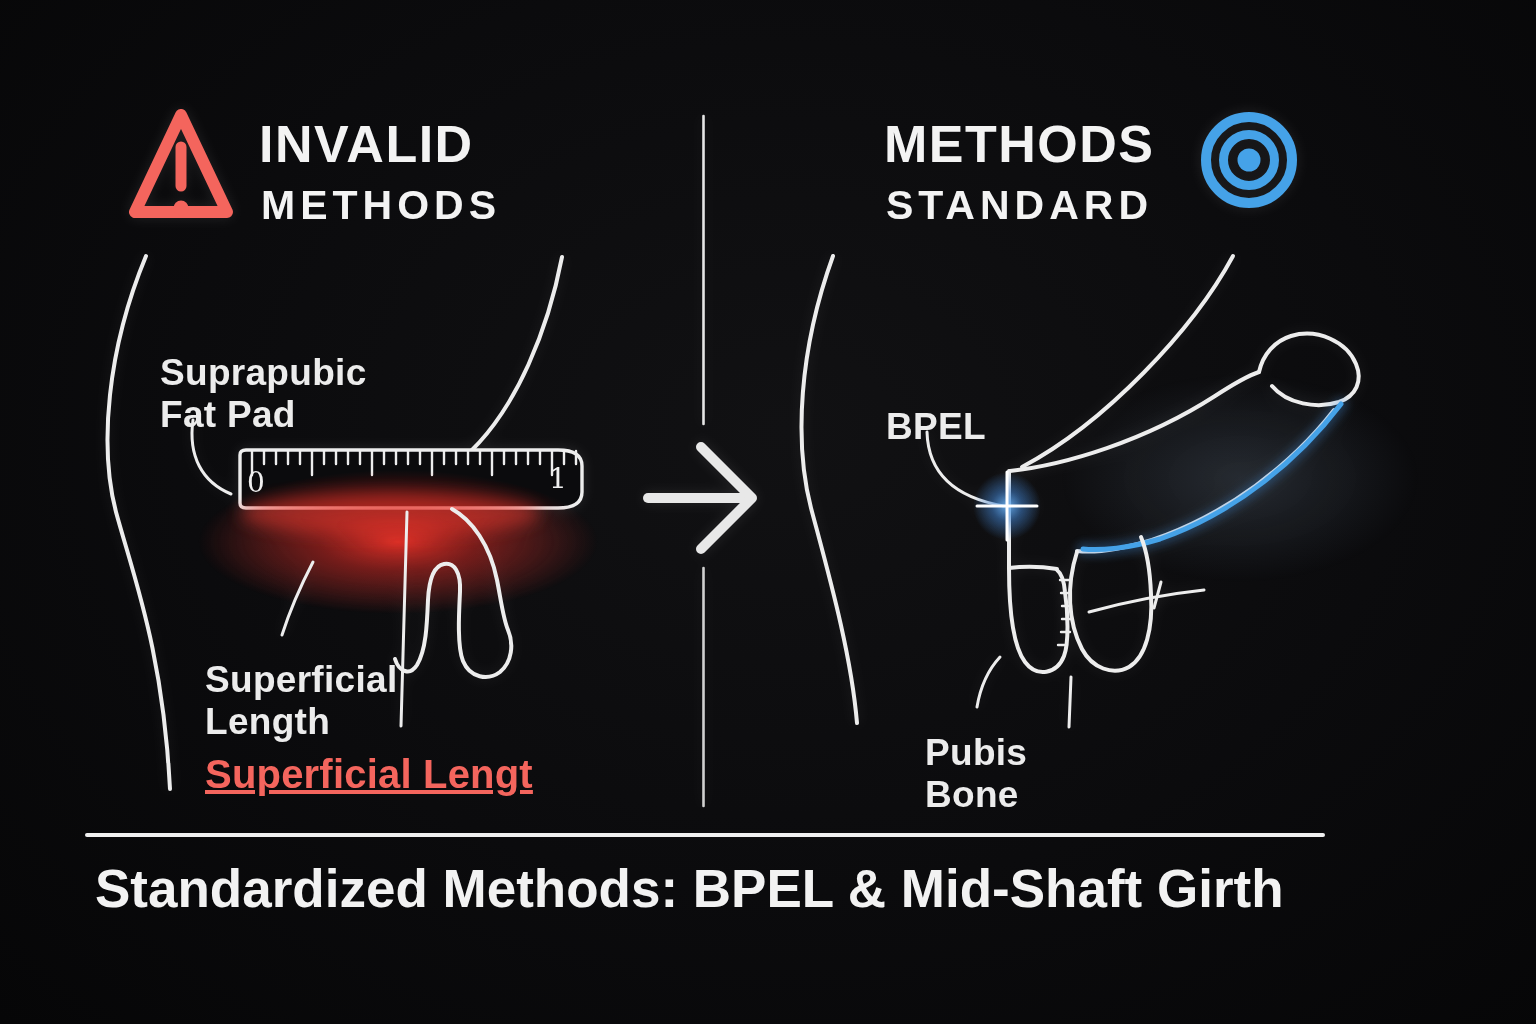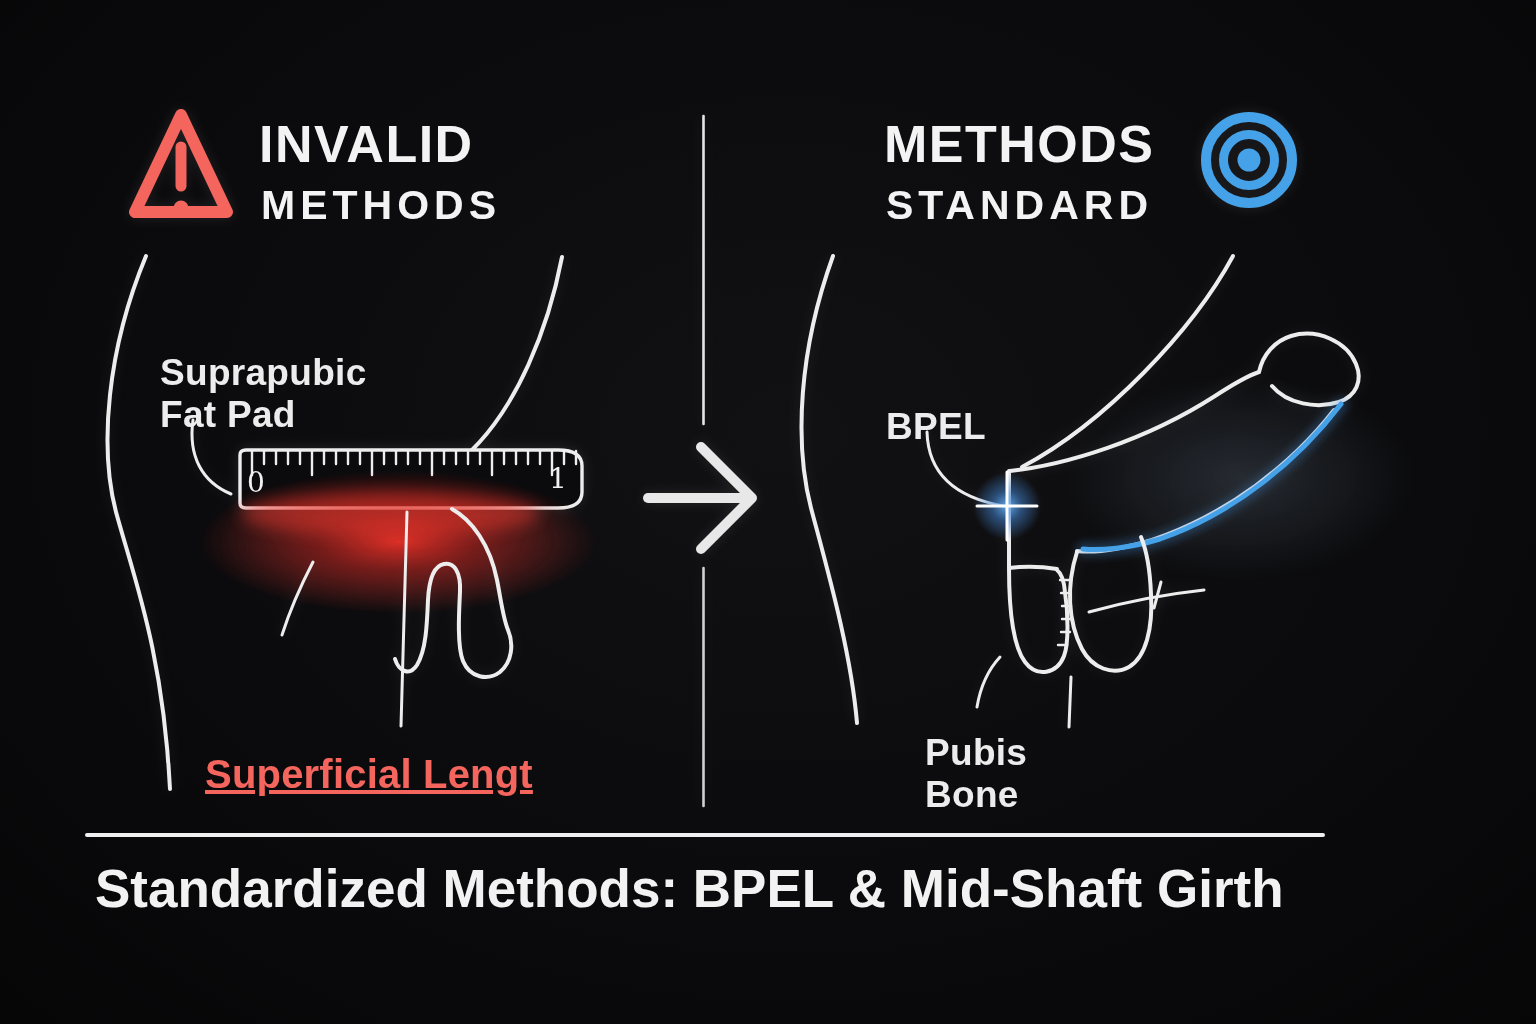--- a/index.html
+++ b/index.html
@@ -160,20 +160,24 @@
   <div class="txt h2" style="left:886px;top:185px">STANDARD</div>
 
   <div class="txt lbl" style="left:160px;top:336px">
     <div>Suprapubic</div>
     <div>Fat Pad</div>
   </div>
 
   <div class="ruler-num" style="left:247px;top:466px">0</div>
   <div class="ruler-num" style="left:549px;top:462px">1</div>
 
+  <div class="txt lbl" style="left:205px;top:643px">
+    <div>Superficial</div>
+    <div>Length</div>
+  </div>
 
   <div class="txt red-caption" style="left:205px;top:752px">Superficial Lengt</div>
 
   <div class="txt lbl" style="left:886px;top:390px">BPEL</div>
 
 
   <div class="txt lbl" style="left:925px;top:716px">
     <div>Pubis</div>
     <div>Bone</div>
   </div>

